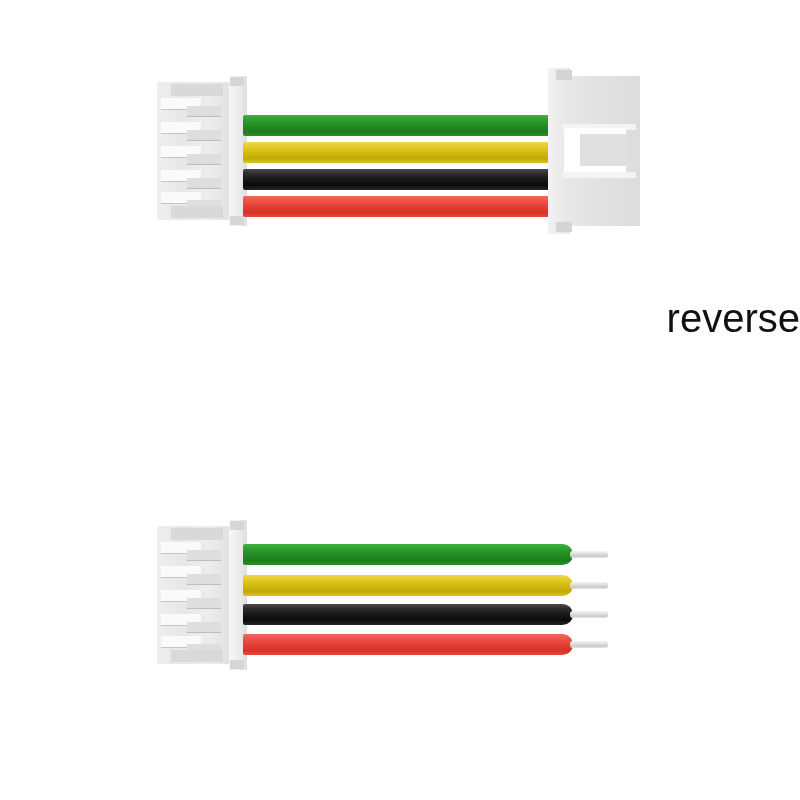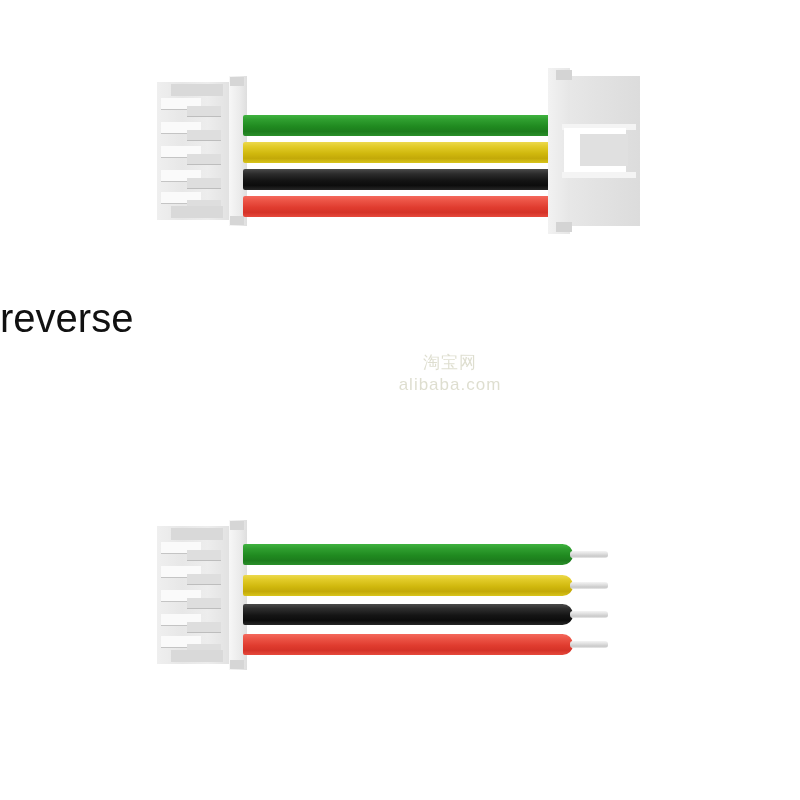--- a/index.html
+++ b/index.html
@@ -184,21 +184,21 @@
   .block-bar.top { top: 48px; }
   .block-bar.bot { bottom: 48px; }
 
   
   .mirror { transform: scaleX(-1); }
 
   
   .caption {
     position: absolute;
     width: 800px;
-    text-align: left;
+    text-align: right;
     color: #111111;
     font-weight: 400;
     white-space: nowrap;
   }
   #caption-reverse { top: 226px; font-size: 40px; left: 0; }
   #caption-same    { top: 444px; font-size: 42px; left: 0; }
 
   
   .watermark {
     position: absolute;
@@ -308,18 +308,14 @@
       <div class="wire black tipped" style="left:243px; top:92px;  width:330px;"></div>
       <div class="conductor" style="left:570px; top:99px;  width:38px;"></div>
 
       <div class="wire red tipped" style="left:243px; top:122px; width:330px;"></div>
       <div class="conductor" style="left:570px; top:129px; width:38px;"></div>
 
     </div>
 
   </div>
 
-  <div class="watermark">
-    <div>淘宝网</div>
-    <div>alibaba.com</div>
-  </div>
 
 </div>
 
 </body></html>

